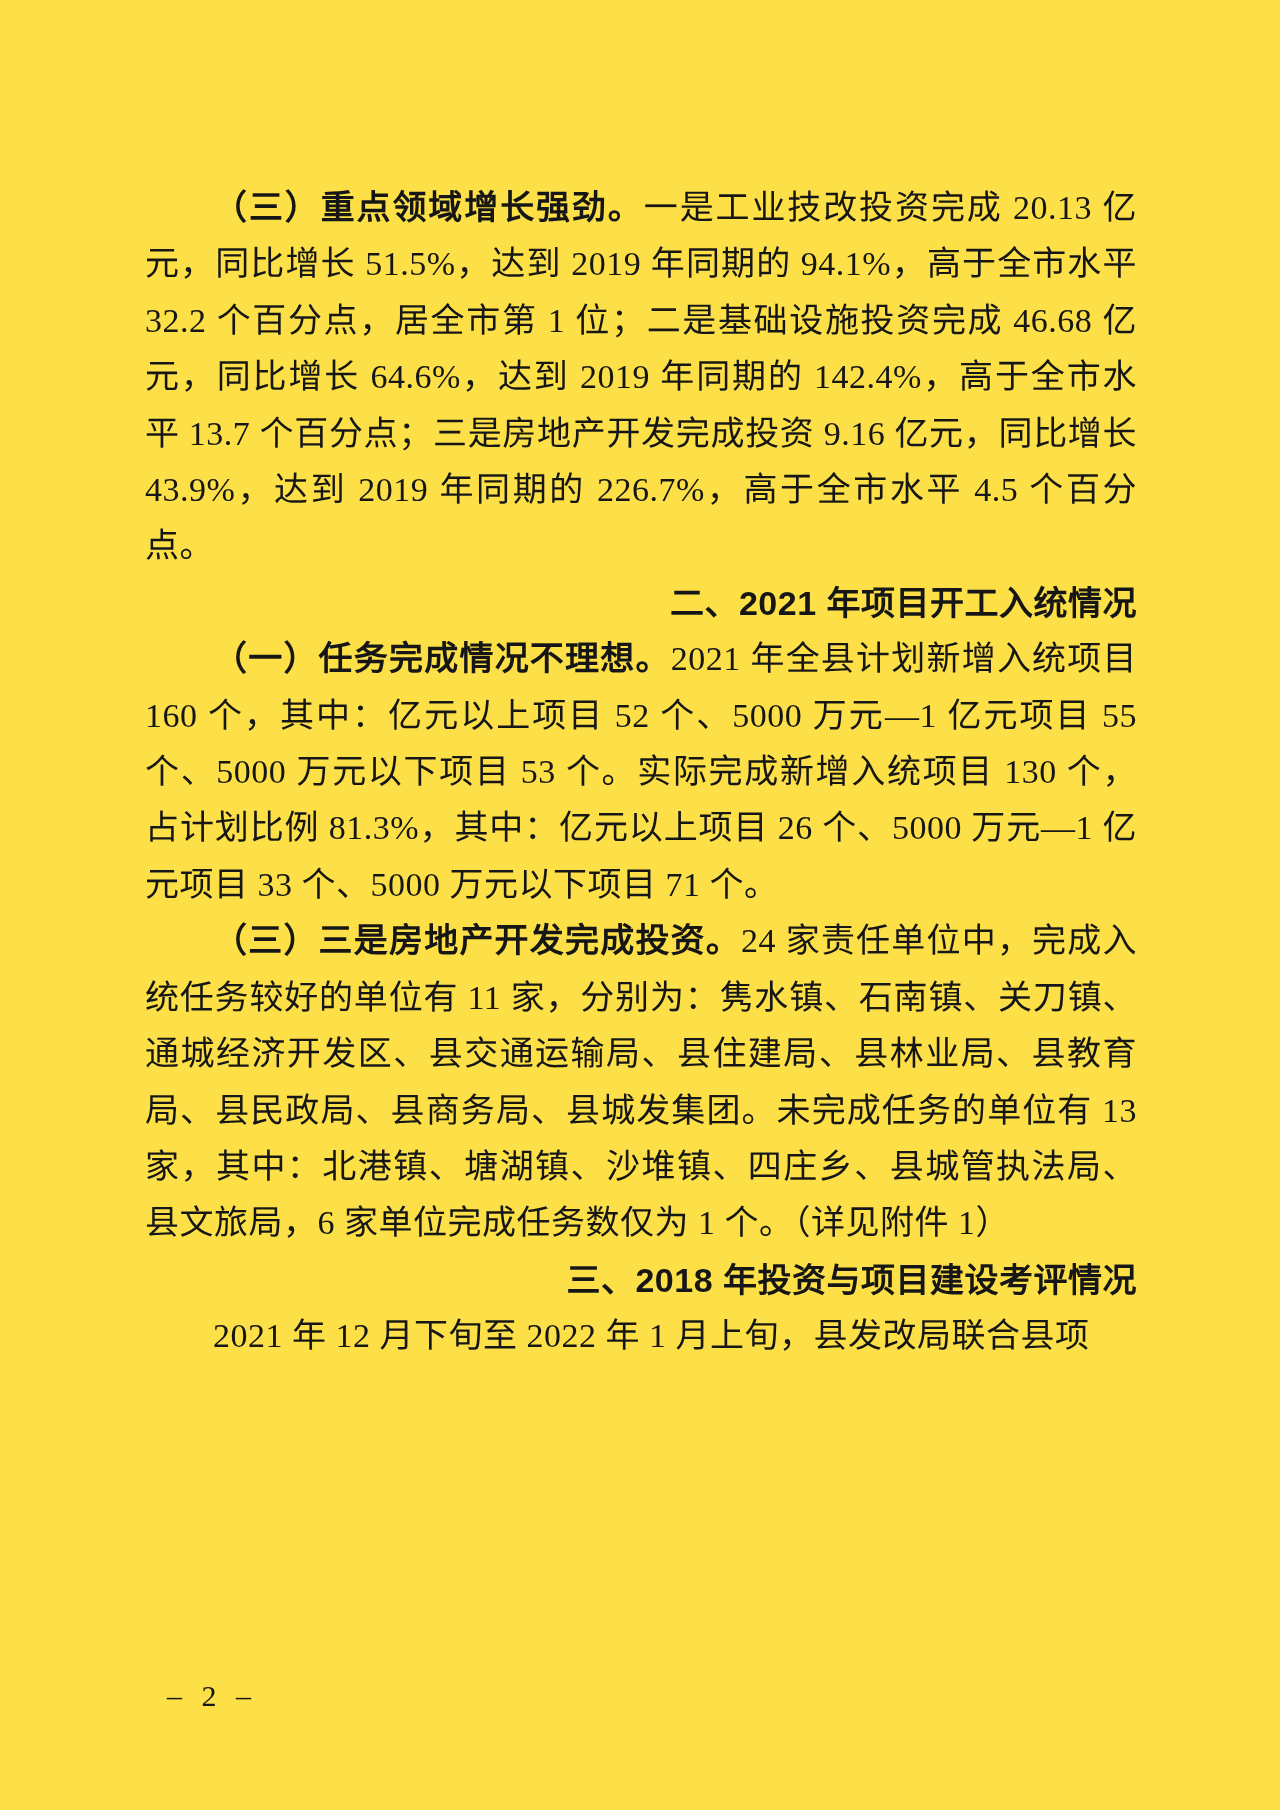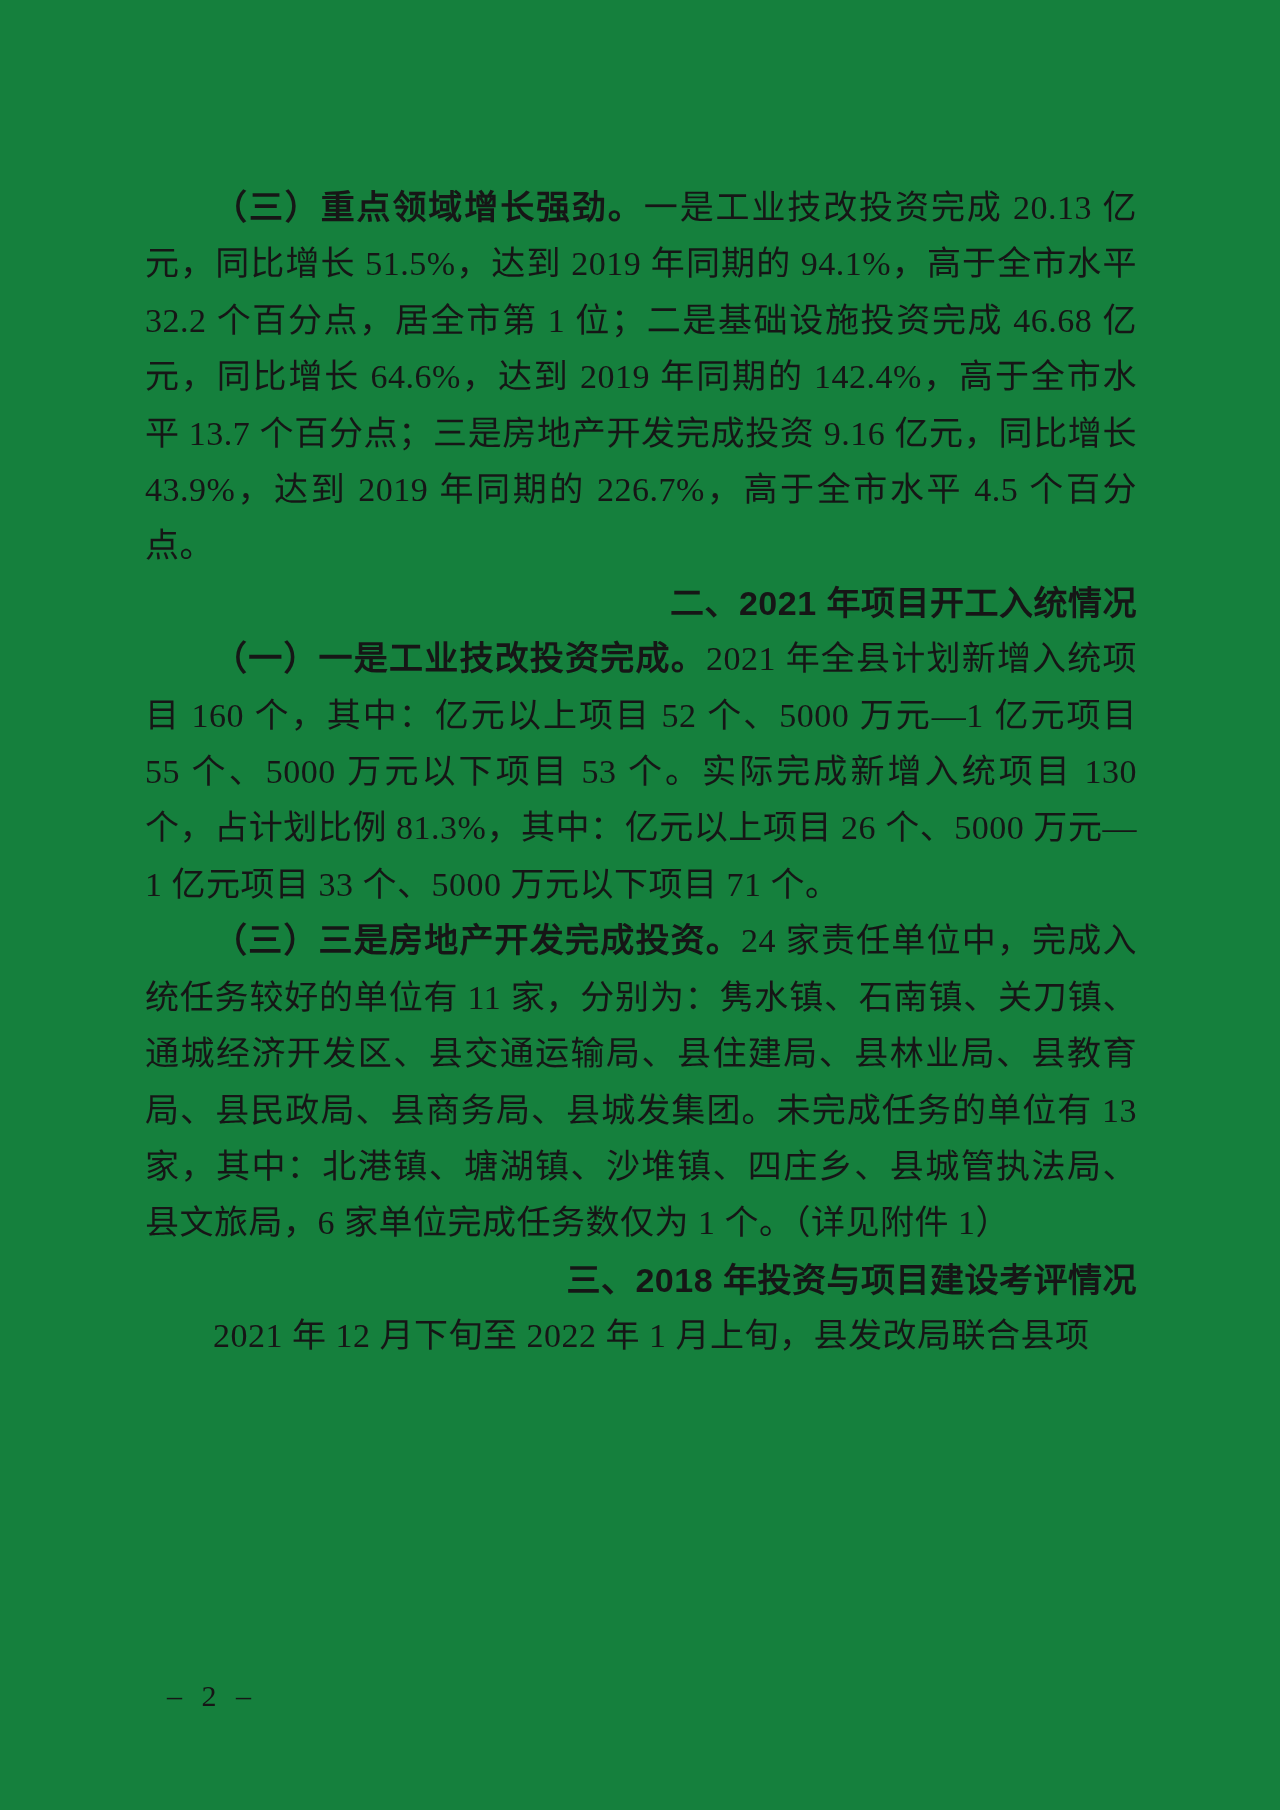--- a/index.html
+++ b/index.html
@@ -4,21 +4,21 @@
 <style>
   html, body {
     margin: 0;
     padding: 0;
     background: #ffffff;
   }
   .page {
     position: relative;
     width: 1280px;
     height: 1810px;
-    background: #15803d;
+    background: #fde047;
     color: #161616;
     font-family: "Liberation Serif", "DejaVu Serif", serif;
     overflow: hidden;
   }
   .text-block {
     position: absolute;
     left: 145px;
     top: 180px;
     width: 992px;
     font-size: 34px;
@@ -56,21 +56,21 @@
 <body>
 
 <div class="page">
 
   <main class="text-block">
 
     <p class="para"><span class="lead">（三）重点领域增长强劲。</span><span class="rest">一是工业技改投资完成 20.13 亿元，同比增长 51.5%，达到 2019 年同期的 94.1%，高于全市水平 32.2 个百分点，居全市第 1 位；二是基础设施投资完成 46.68 亿元，同比增长 64.6%，达到 2019 年同期的 142.4%，高于全市水平 13.7 个百分点；三是房地产开发完成投资 9.16 亿元，同比增长 43.9%，达到 2019 年同期的 226.7%，高于全市水平 4.5 个百分点。</span></p>
 
     <h2 class="section-heading">二、2021 年项目开工入统情况</h2>
 
-    <p class="para"><span class="lead">（一）一是工业技改投资完成。</span><span class="rest">2021 年全县计划新增入统项目 160 个，其中：亿元以上项目 52 个、5000 万元—1 亿元项目 55 个、5000 万元以下项目 53 个。实际完成新增入统项目 130 个，占计划比例 81.3%，其中：亿元以上项目 26 个、5000 万元—1 亿元项目 33 个、5000 万元以下项目 71 个。</span></p>
+    <p class="para"><span class="lead">（一）任务完成情况不理想。</span><span class="rest">2021 年全县计划新增入统项目 160 个，其中：亿元以上项目 52 个、5000 万元—1 亿元项目 55 个、5000 万元以下项目 53 个。实际完成新增入统项目 130 个，占计划比例 81.3%，其中：亿元以上项目 26 个、5000 万元—1 亿元项目 33 个、5000 万元以下项目 71 个。</span></p>
 
 
     <p class="para"><span class="lead">（三）三是房地产开发完成投资。</span><span class="rest">24 家责任单位中，完成入统任务较好的单位有 11 家，分别为：隽水镇、石南镇、关刀镇、通城经济开发区、县交通运输局、县住建局、县林业局、县教育局、县民政局、县商务局、县城发集团。未完成任务的单位有 13 家，其中：北港镇、塘湖镇、沙堆镇、四庄乡、县城管执法局、县文旅局，6 家单位完成任务数仅为 1 个。（详见附件 1）</span></p>
 
     <h2 class="section-heading">三、2018 年投资与项目建设考评情况</h2>
 
     <p class="para"><span class="lead"></span><span class="rest">2021 年 12 月下旬至 2022 年 1 月上旬，县发改局联合县项</span></p>
 
   </main>
 

